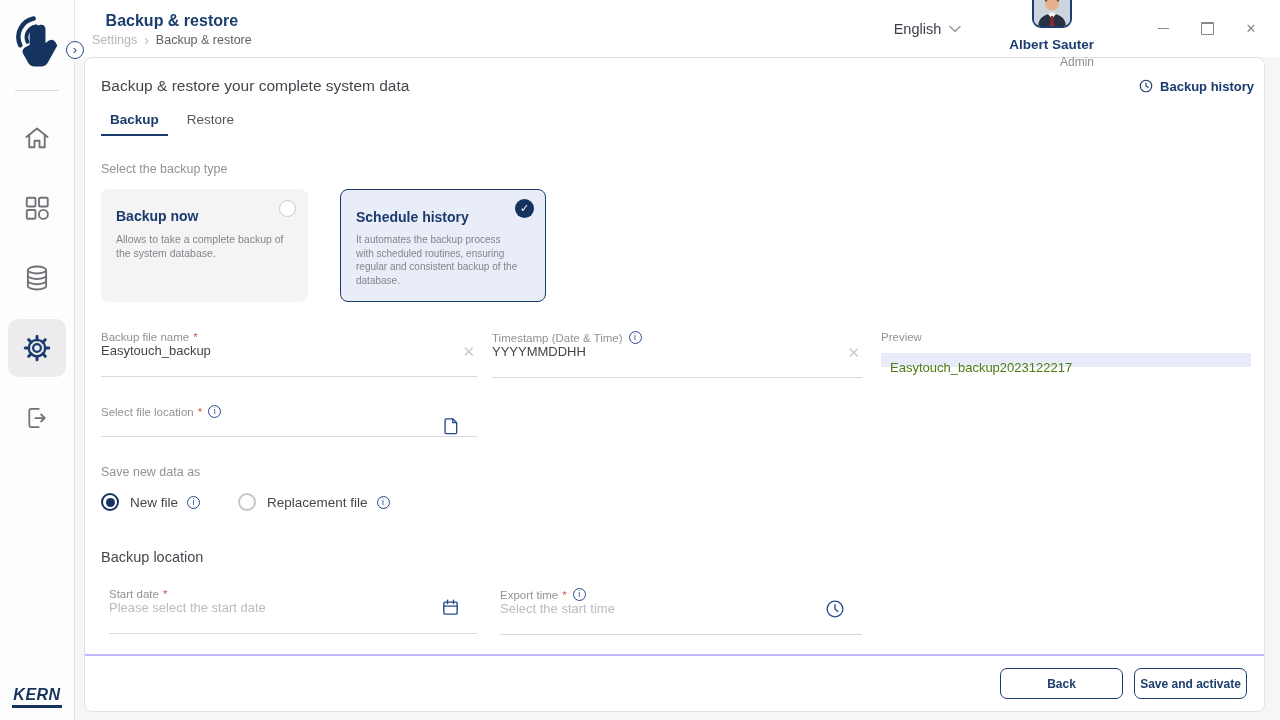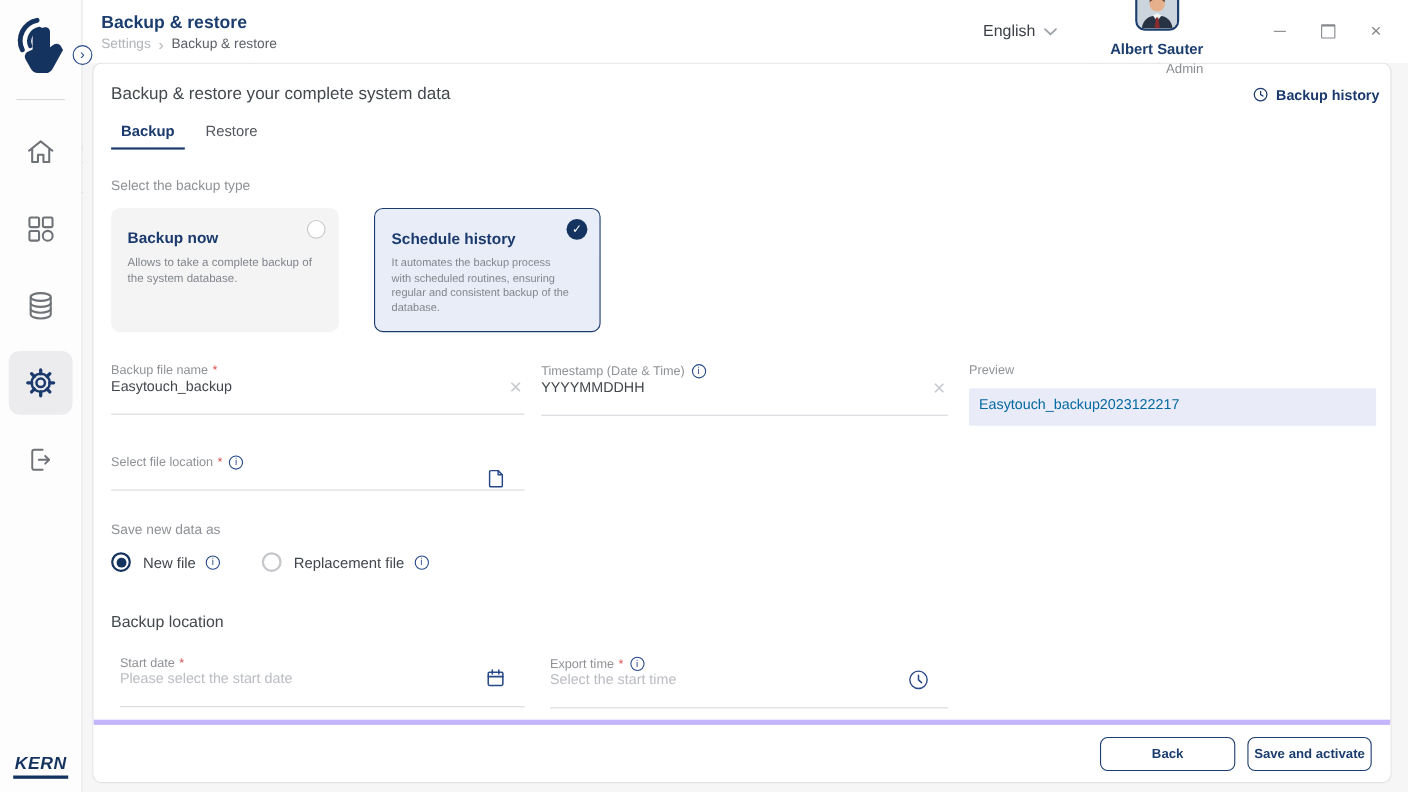--- a/index.html
+++ b/index.html
@@ -20,21 +20,21 @@
     padding:0 1px 1px 1px; line-height:1.1; }
 
   .expand-btn { position:fixed; left:66px; top:41px; width:18px; height:18px; border-radius:50%;
     background:#fff; border:1px solid #27498a; z-index:9; display:flex; align-items:center;
     justify-content:center; cursor:pointer; }
   .expand-btn::before { content:"›"; color:#27498a; font-size:13px; line-height:1; margin-top:-2px; }
 
   
   .topbar { position:fixed; left:75px; top:0; right:0; height:57px; background:#fff;
     display:flex; align-items:center; z-index:4; }
-  .tb-left { margin-left:17px; }
+  .tb-left { margin-left:17px;text-align:center; }
   .tb-title { font-size:16px; font-weight:700; color:#1c3e6e; margin-top:2px; }
   .breadcrumb { margin-top:3px; font-size:12.5px; display:flex; gap:7px; align-items:center; }
   .bc-parent { color:#b2b5ba; cursor:pointer; }
   .bc-sep { color:#b2b5ba; font-size:14px; line-height:1; }
   .bc-current { color:#5d6167; }
   .tb-right { margin-left:auto; display:flex; align-items:center;text-align:right; }
   .lang { display:flex; align-items:center; gap:8px; cursor:pointer; margin-right:48px; }
   .lang-label { font-size:14.5px; color:#3c4149; }
   .avatar { width:40px; height:40px; border:2px solid #1c3e6e; border-radius:9px; overflow:hidden;
     background:#cdd6de; flex:0 0 auto; }
@@ -92,39 +92,39 @@
   .info-i { width:13px; height:13px; border:1px solid #27498a; border-radius:50%; margin-left:2px;
     display:inline-flex; align-items:center; justify-content:center; flex:0 0 auto; cursor:pointer; }
   .info-i::before { content:"i"; font-size:9px; color:#27498a; font-style:normal; line-height:1; }
 
   .control { position:relative; margin-top:0; padding-bottom:18px; border-bottom:1px solid #d8d9dd;
     font-size:13px; color:#42464d; }
   .control .placeholder { color:#b9bcc2; }
   .clear-x { position:absolute; right:2px; top:0; color:#c9cbd0; font-size:15px; cursor:pointer; }
   .ctl-icon { position:absolute; right:16px; top:-3px; cursor:pointer; }
 
-  .preview-box { margin-top:10px; background:#e9ecf8; height:34px; line-height:29px;
-    padding:0 9px; font-size:13px; color:#0369a1; }
+  .preview-box { margin-top:10px; background:#e9ecf8; height:14px; line-height:29px;
+    padding:0 9px; font-size:13px; color:#4d7c0f; }
 
   .radio-row { display:flex; align-items:center; margin-top:14px; }
   .radio-opt { display:flex; align-items:center; cursor:pointer; }
   .radio-opt + .radio-opt { margin-left:38px; }
   .radio { width:18px; height:18px; border-radius:50%; border:2px solid #c4c6ca; background:#fff;
     display:flex; align-items:center; justify-content:center; }
   .radio.on { border-color:#14335f; }
   .radio.on::before { content:""; width:9px; height:9px; border-radius:50%; background:#14335f; }
   .radio-label { font-size:13.5px; color:#42464d; margin:0 7px 0 11px; }
 
   .sched-title { margin-top:38px; font-size:14.5px; font-weight:500; color:#43484e; }
   .row-sched { margin-top:23px; }
   .row-sched .field-label { padding-left:8px; }
   .row-sched .control { margin-left:8px; }
 
   .card-footer { position:absolute; left:0; right:0; bottom:0; height:57px;
-    border-top:5px solid #c4b5fd; border-radius:0 0 8px 8px; background:#fff;
+    border-top:2px solid #c4b5fd; border-radius:0 0 8px 8px; background:#fff;
     display:flex; align-items:center; justify-content:flex-end; padding-right:17px; gap:11px; }
   .btn { height:31px; border-radius:7px; border:1px solid #1c3e6e; background:#fff; color:#1c3e6e;
     font-size:12px; font-weight:700; font-family:inherit; cursor:pointer; }
   .btn-back { width:123px; }
   .btn-save { width:113px; }
 </style>
 </head>
 <body>
 
 <div class="sidebar">

